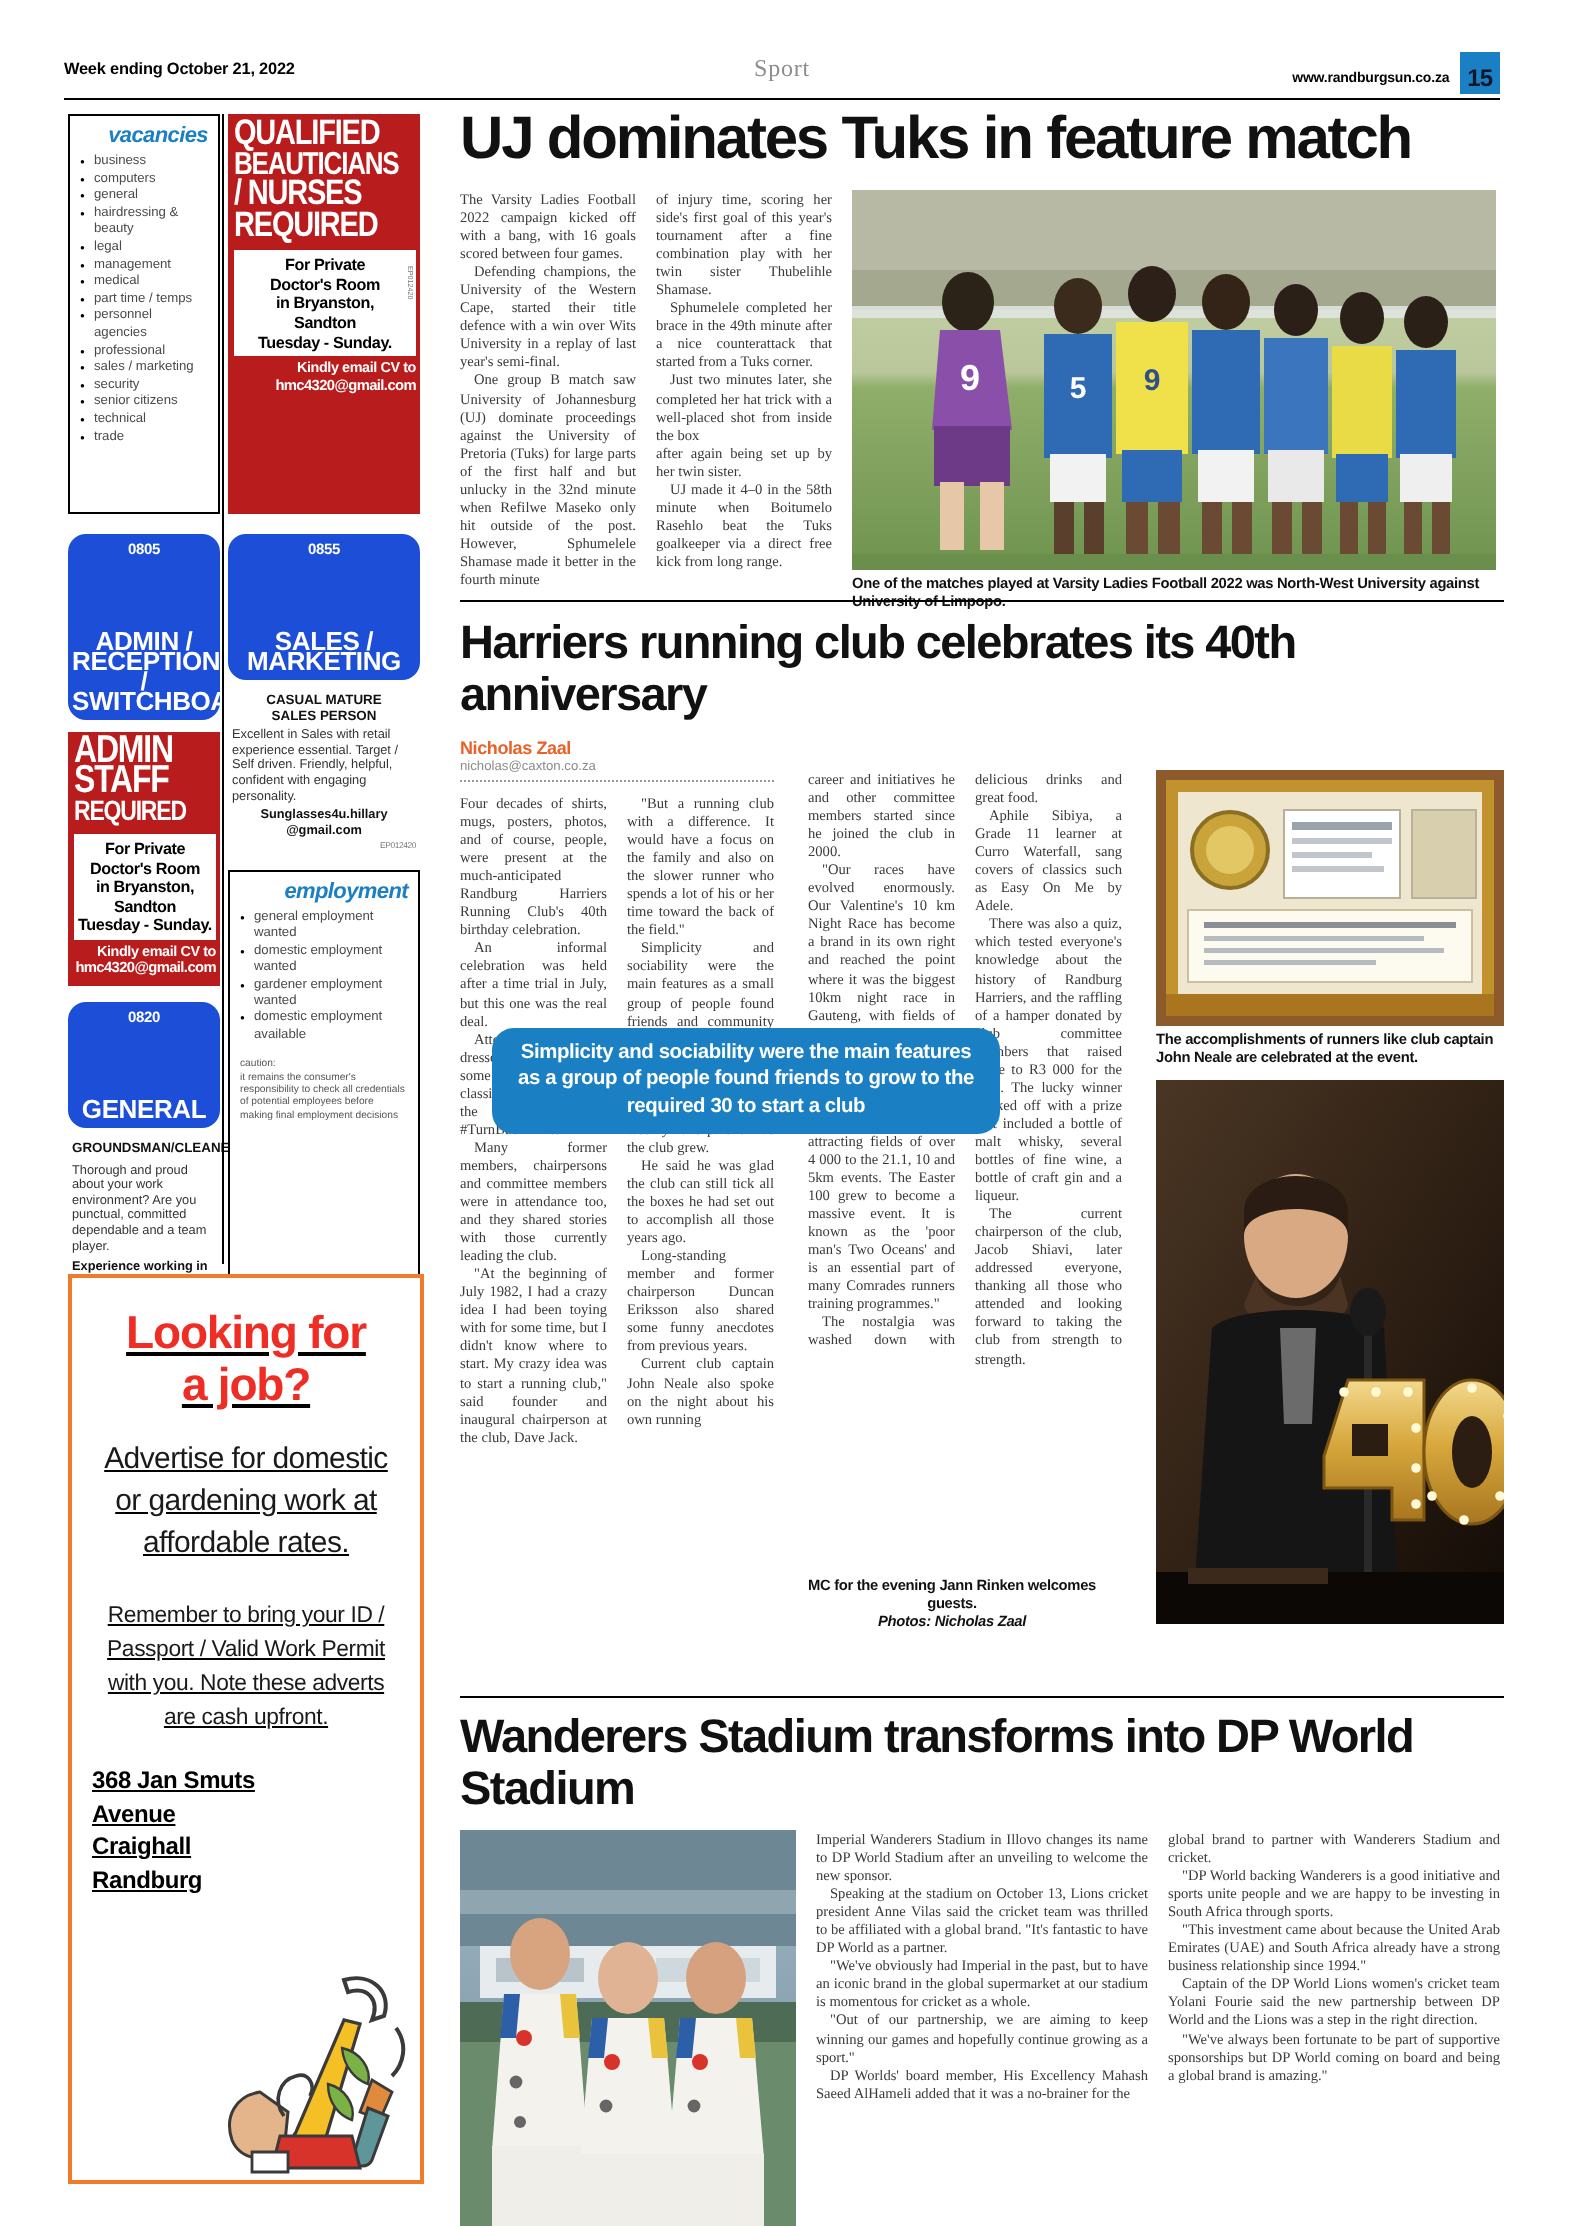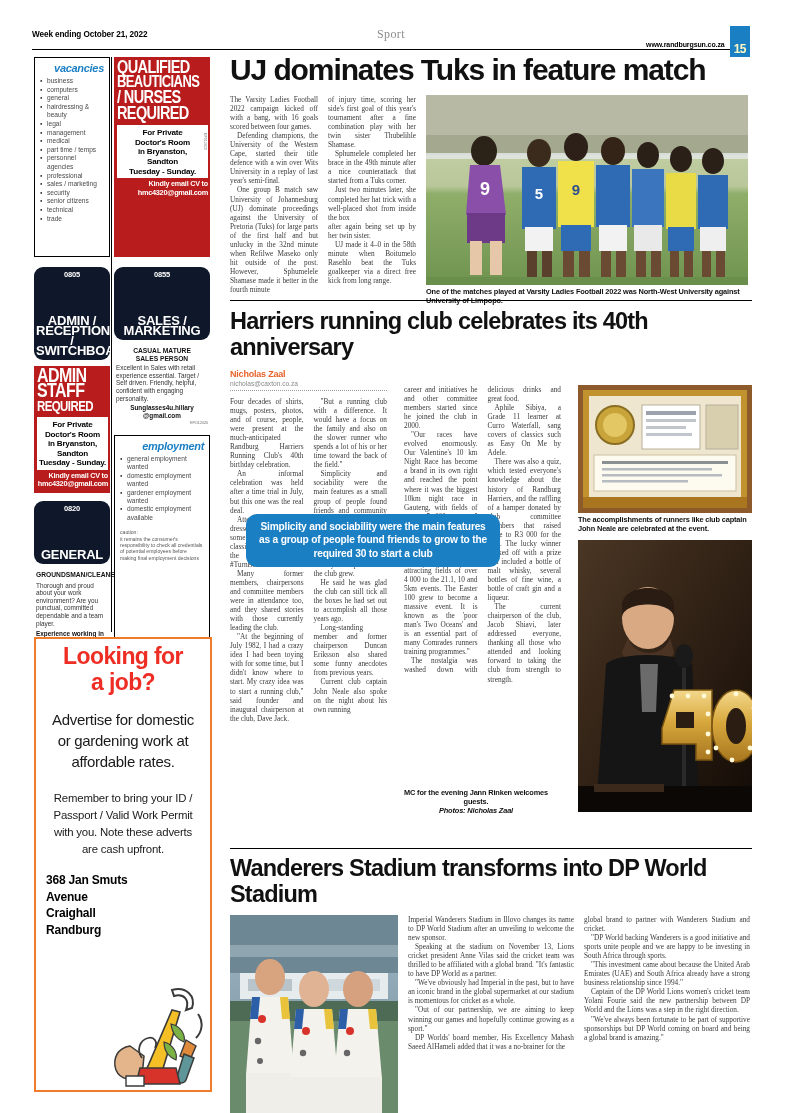--- a/index.html
+++ b/index.html
@@ -18,32 +18,32 @@
   .masthead {
     position:absolute; left:32px; top:28px; width:718px; height:22px;
     border-bottom:1.6px solid #000;
     display:flex; align-items:flex-start; justify-content:space-between;gap:43px;
   }
   .mast-left { font-size:8.2px; font-weight:bold; letter-spacing:-0.1px; padding-top:2px;}
   .mast-center { font-size:12px; color:#8d8d8d; font-family:"Liberation Serif", serif; letter-spacing:0.4px; position:absolute; left:50%; transform:translateX(-50%); top:-1px;}
   .mast-right { display:flex; align-items:center; gap:5px; padding-top:1px;}
   .mast-url { font-size:7px; font-weight:bold; letter-spacing:-0.1px;}
   .pagenum {
-    background:#1b7fc4; color:#fef9c3; font-size:12px; font-weight:bold;
-    padding:16px 4px 1px 4px; line-height:14px; letter-spacing:-0.5px;
+    background:#1b7fc4; color:#0f172a; font-size:12px; font-weight:bold;
+    padding:6px 4px 1px 4px; line-height:14px; letter-spacing:-0.5px;
     position:relative; top:-3px;
   }
 
   
   .col-ads-1 { position:absolute; left:34px; top:57px; width:76px; }
   .col-ads-2 { position:absolute; left:114px; top:57px; width:96px; }
 
   
   .pill {
-    background:#0f172a; color:#fff; text-align:center;
+    background:#1d4ed8; color:#fff; text-align:center;
     font-weight:bold; letter-spacing:-0.2px;
     border-radius:9px 9px 9px 9px;
     padding:3px 2px 4px 2px; margin-bottom:4px;
   }
   .pill .code { font-size:7.5px; line-height:9px; }
   .pill .ttl  { font-size:13px; line-height:10px;margin-top:37px; }
 
   .catbox {
     border:1.2px solid #000; padding:4px 5px 5px 5px; background:#fff;
   }
@@ -79,22 +79,22 @@
   .textad { font-size:6.4px; line-height:7.6px; color:#333; padding:3px 2px 2px 2px;}
   .textad b, .textad .b { font-weight:bold; color:#111; }
   .textad .ctr { text-align:center; }
   .adcode { font-size:4.2px; color:#777; text-align:right; letter-spacing:-0.2px;}
 
   .vrule { position:absolute; top:57px; bottom:0; width:0; border-left:0.8px solid #000; }
 
   
   .jobbox {
     position:absolute; left:34px; top:637px; width:178px; height:455px;
-    border:2.4px solid #f07b2b; background:#fff; padding:4px 10px 10px 10px;
-    text-align:center; overflow:hidden;
+    border:2.4px solid #f07b2b; background:#fff; padding:14px 10px 10px 10px;
+    text-align:center; overflow:hidden;text-decoration:underline;
   }
   .jobbox .hl {
     color:#ee2d24; font-size:23px; font-weight:bold; line-height:26px;
     letter-spacing:-0.6px; margin-bottom:14px;
   }
   .jobbox .sub {
     font-size:15px; line-height:21px; letter-spacing:-0.3px; color:#1a1a1a;
     margin-bottom:18px;
   }
   .jobbox .note {
@@ -575,21 +575,21 @@
               <circle cx="120" cy="116" r="4" fill="#d8332b"></circle>
               <circle cx="117" cy="138" r="3.2" fill="#666"></circle>
             </g>
           </svg>
         </div>
 
       </div>
 
       <div class="body-col" style="width:166px;">
         <p class="noind">Imperial Wanderers Stadium in Illovo changes its name to DP World Stadium after an unveiling to welcome the new sponsor.</p>
-        <p>Speaking at the stadium on November 13, Lions cricket president Anne Vilas said the cricket team was thrilled to be affiliated with a global brand. "It's fantastic to have DP World as a partner.</p>
+        <p>Speaking at the stadium on October 13, Lions cricket president Anne Vilas said the cricket team was thrilled to be affiliated with a global brand. "It's fantastic to have DP World as a partner.</p>
         <p>"We've obviously had Imperial in the past, but to have an iconic brand in the global supermarket at our stadium is momentous for cricket as a whole.</p>
         <p>"Out of our partnership, we are aiming to keep winning our games and hopefully continue growing as a sport."</p>
         <p>DP Worlds' board member, His Excellency Mahash Saeed AlHameli added that it was a no-brainer for the</p>
       </div>
 
       <div class="body-col" style="width:166px;">
         <p class="noind">global brand to partner with Wanderers Stadium and cricket.</p>
         <p>"DP World backing Wanderers is a good initiative and sports unite people and we are happy to be investing in South Africa through sports.</p>
         <p>"This investment came about because the United Arab Emirates (UAE) and South Africa already have a strong business relationship since 1994."</p>
         <p>Captain of the DP World Lions women's cricket team Yolani Fourie said the new partnership between DP World and the Lions was a step in the right direction.</p>

